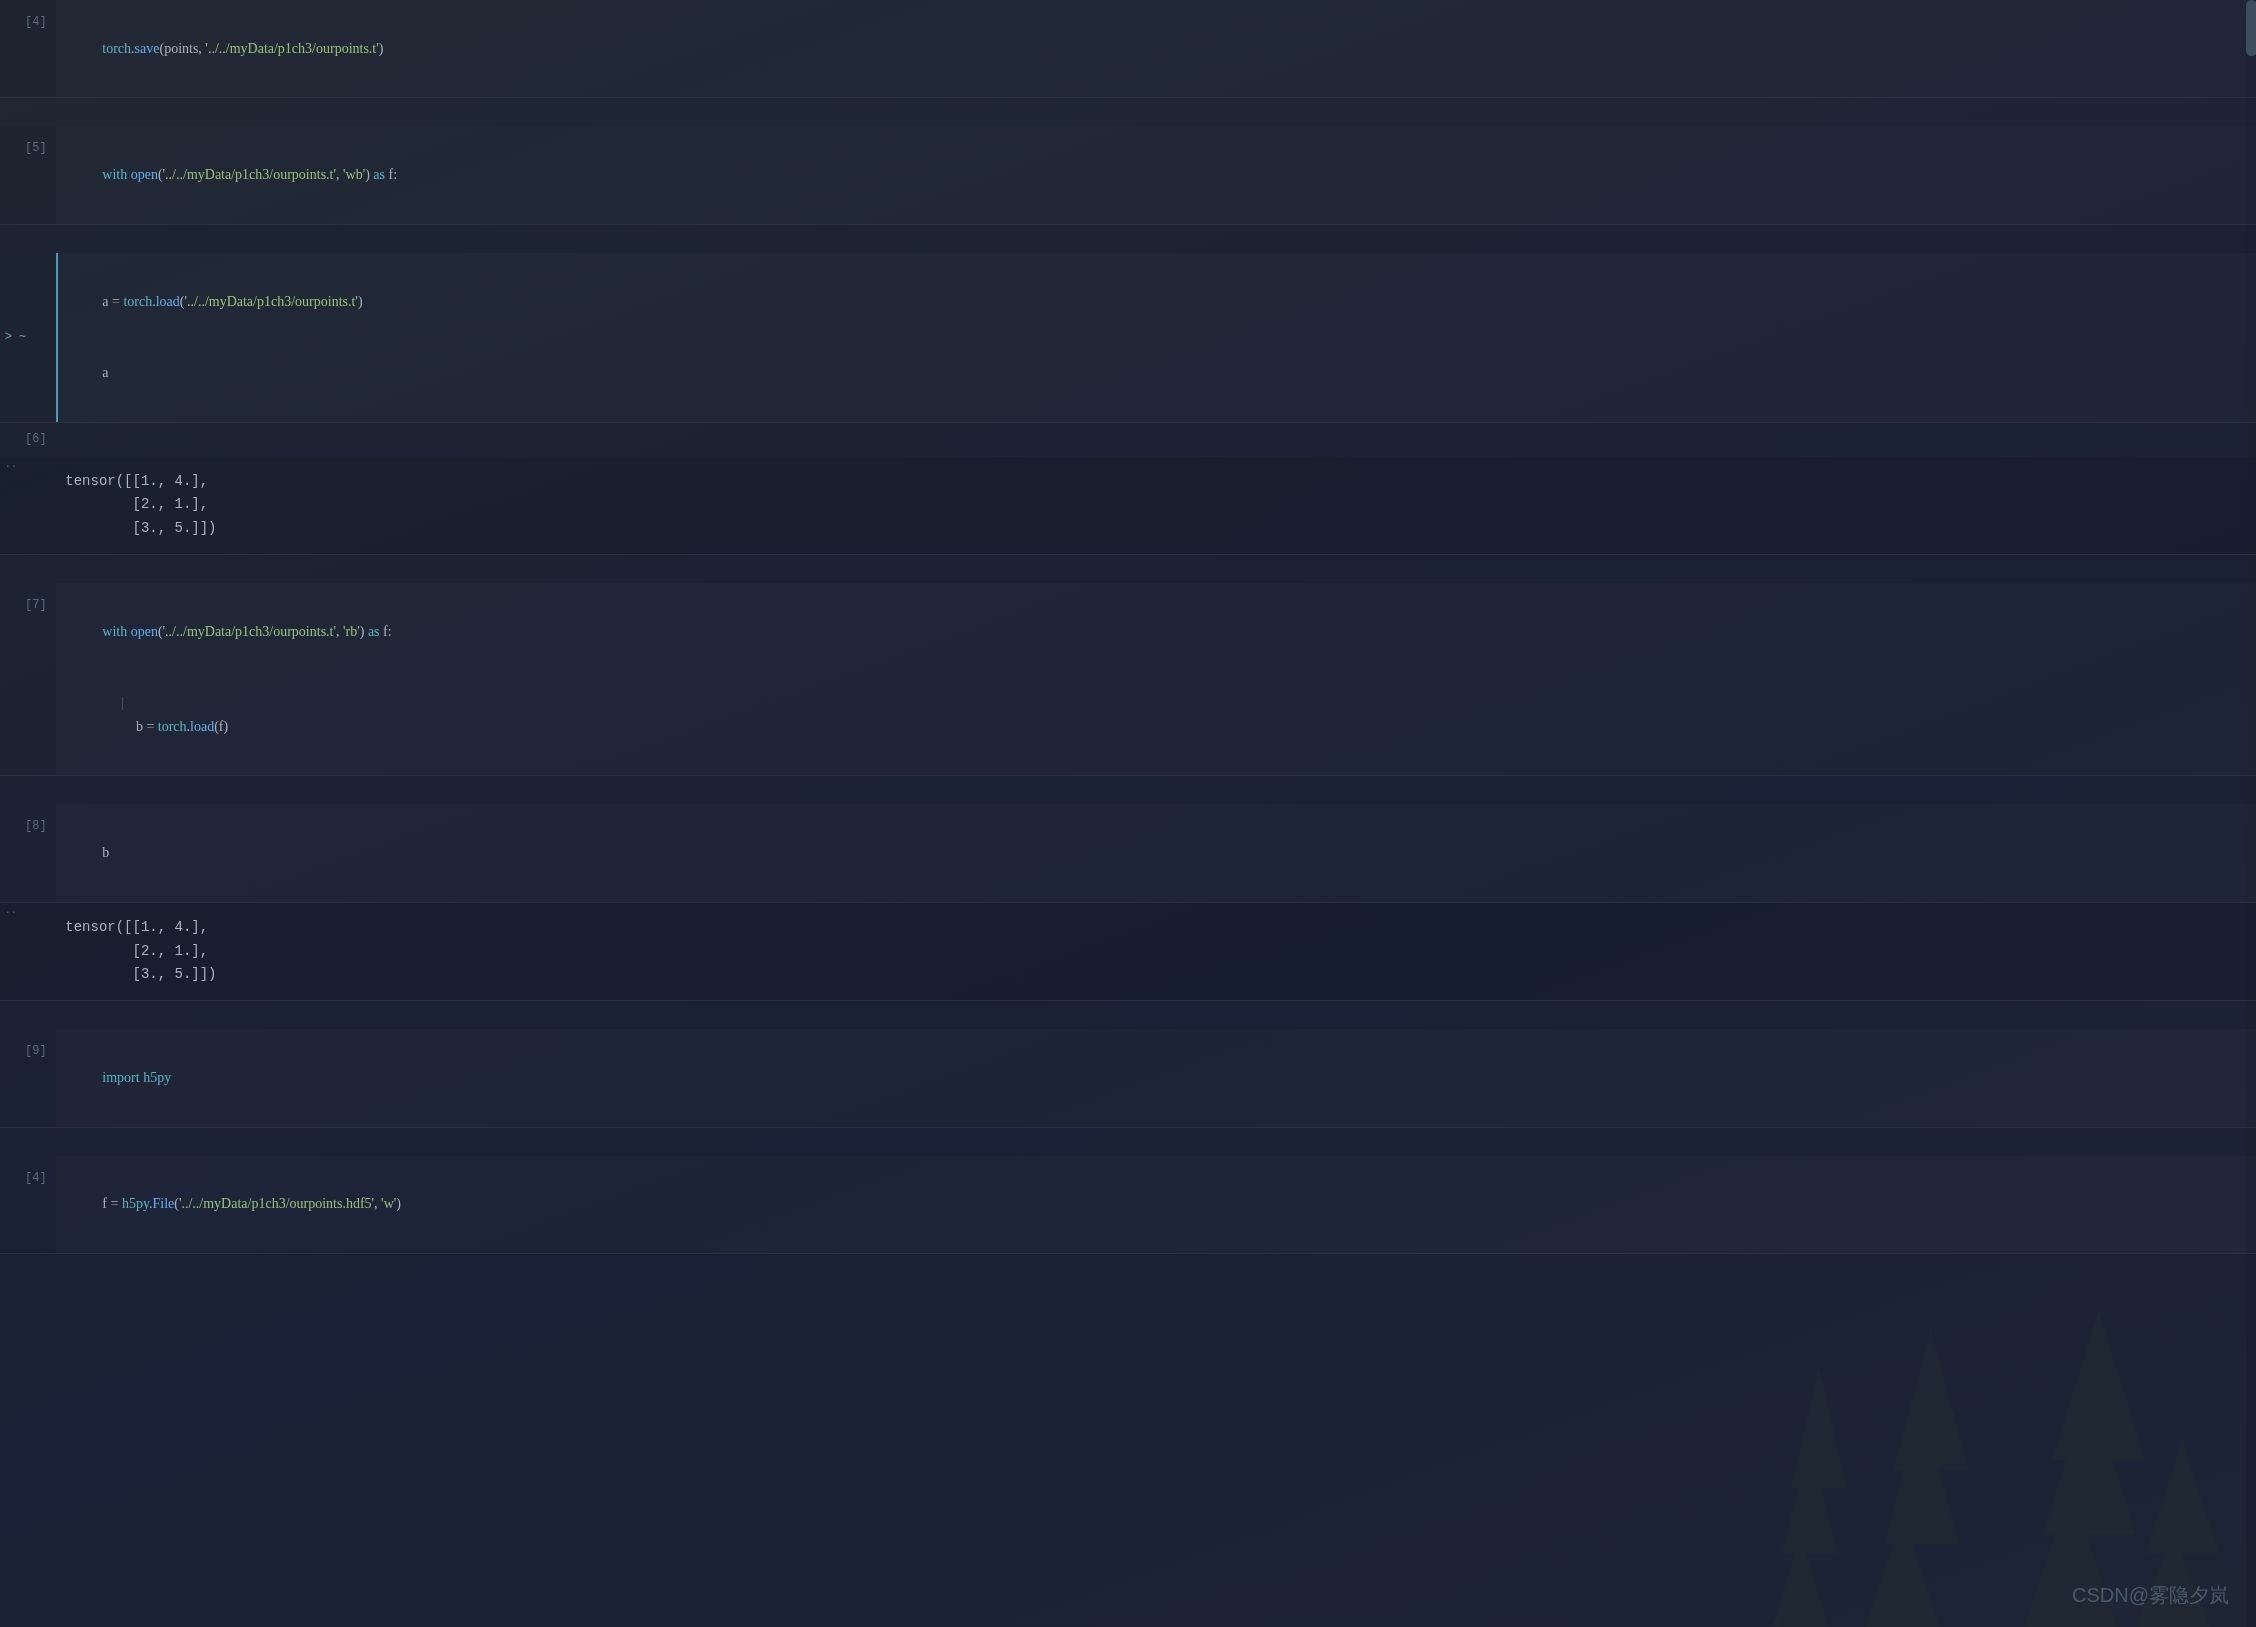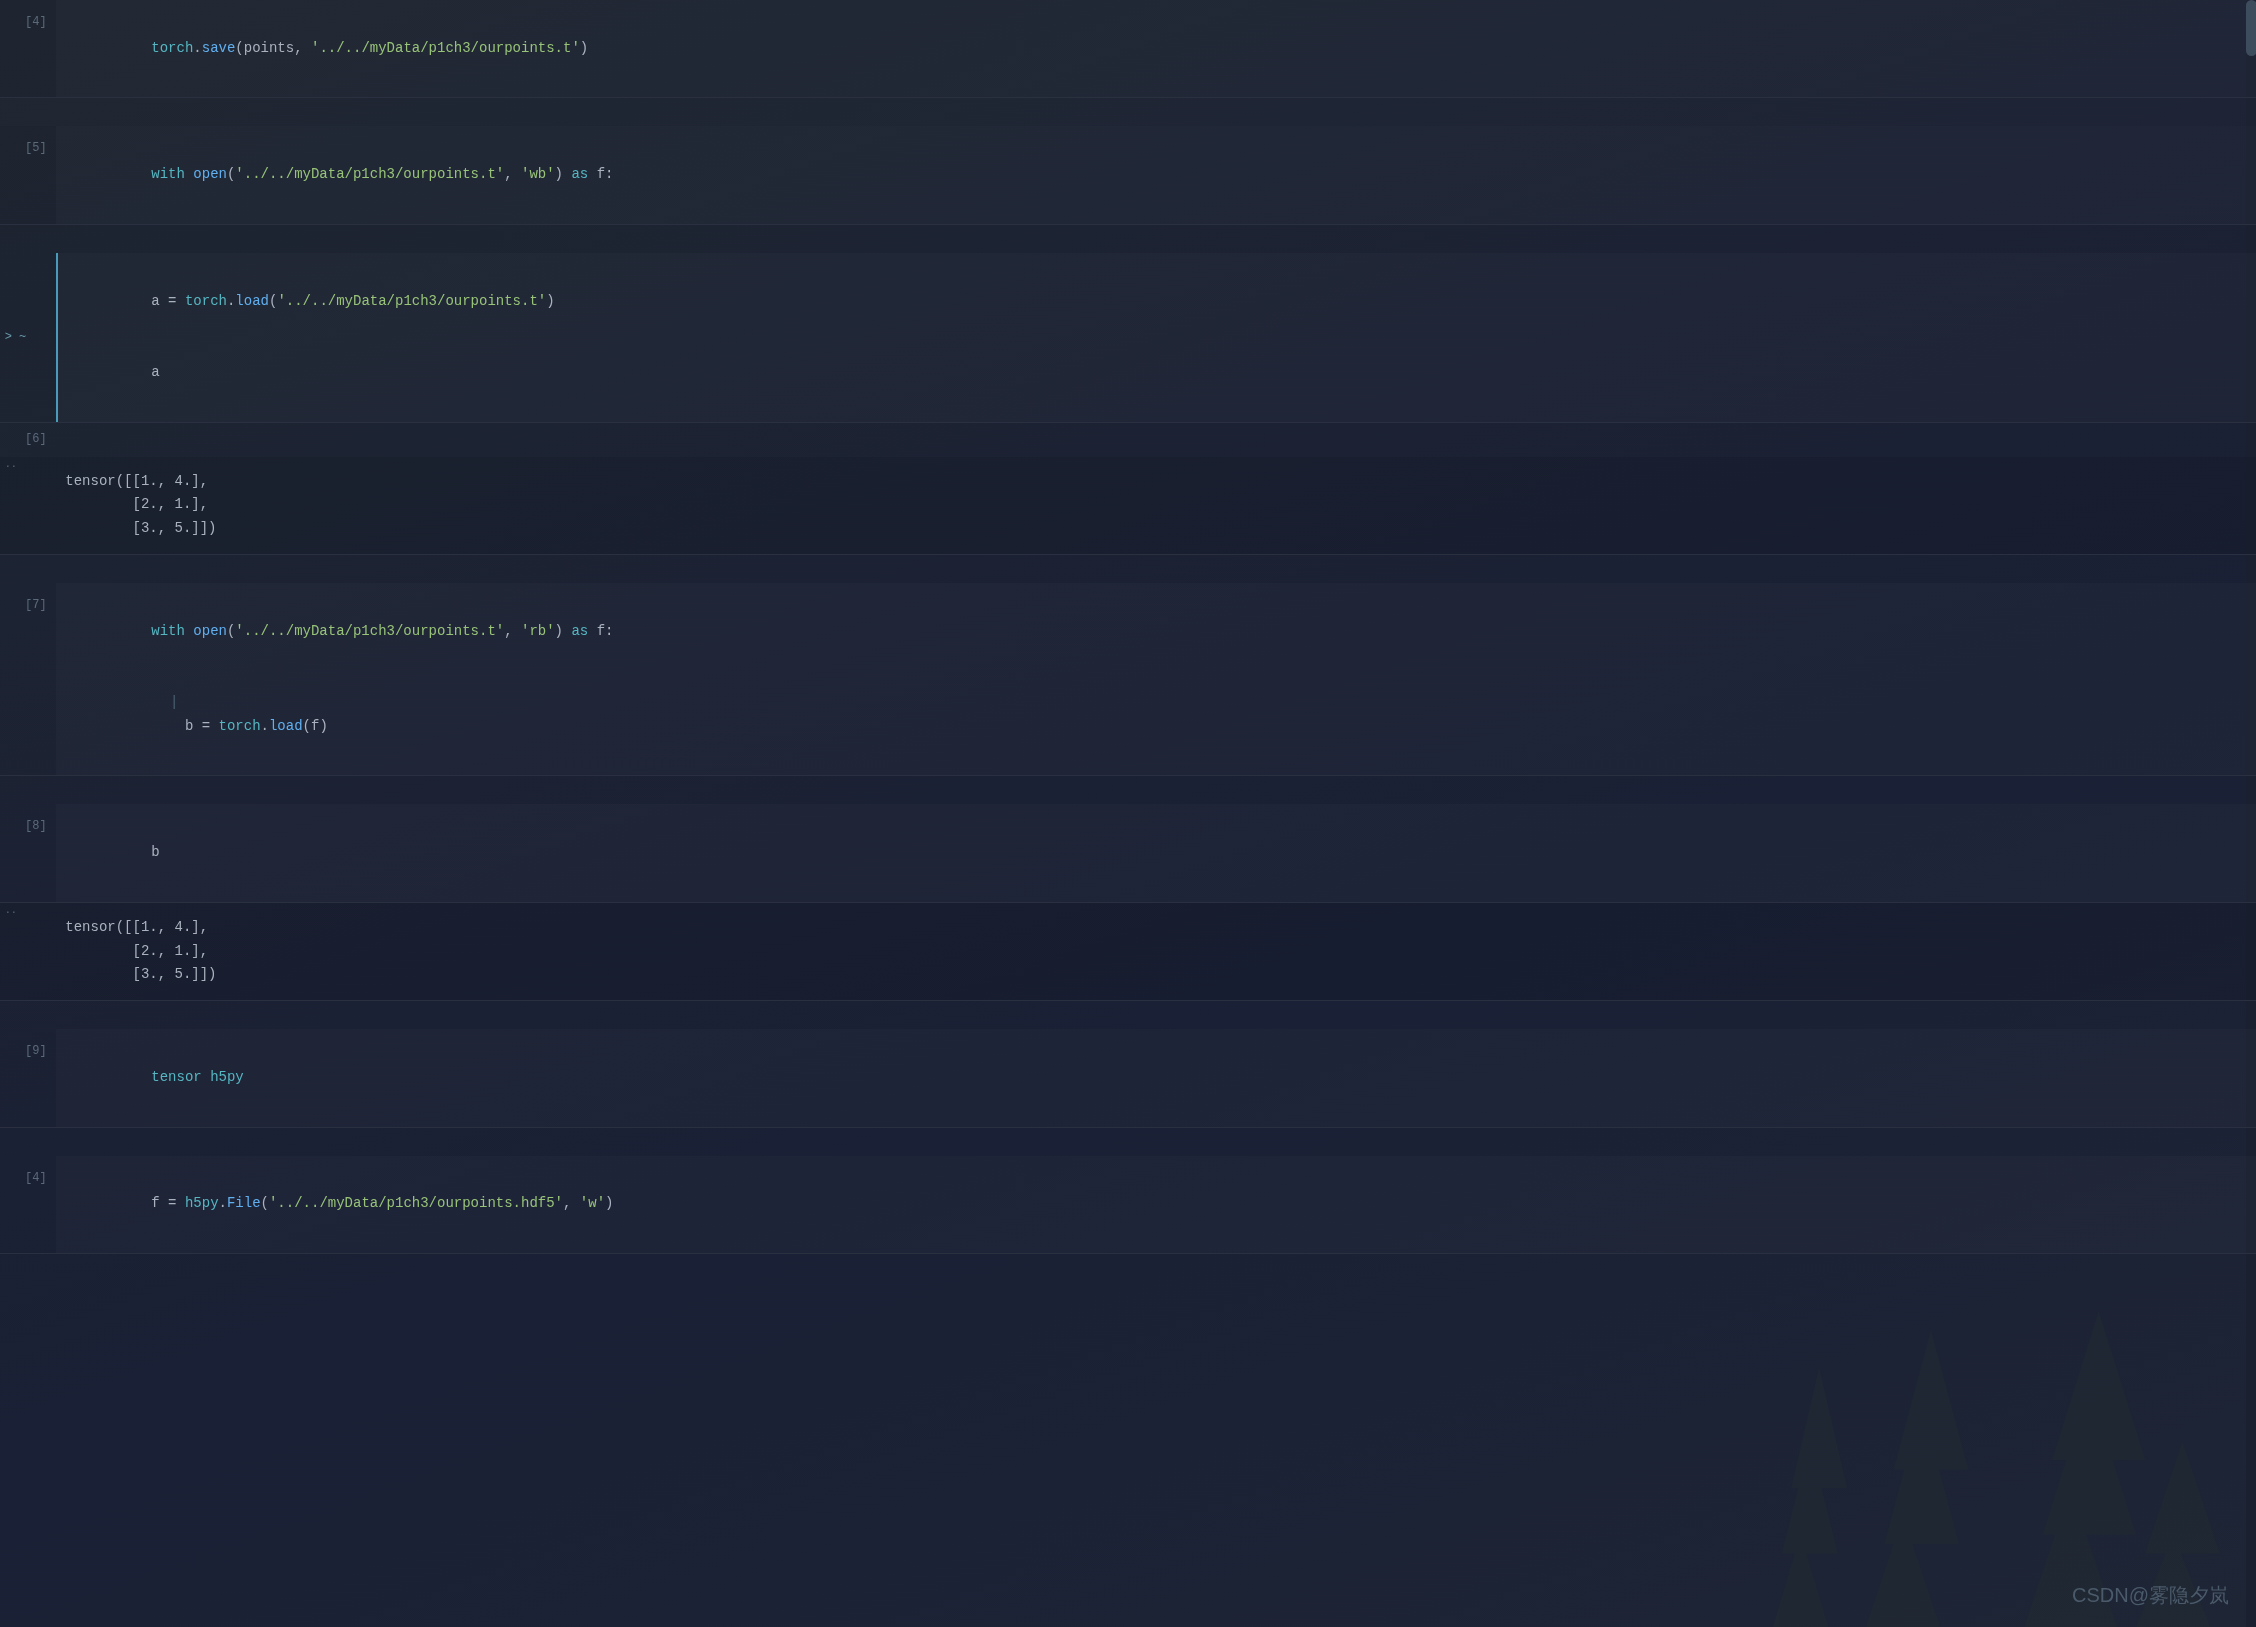--- a/index.html
+++ b/index.html
@@ -64,20 +64,21 @@
 
     .cell-content {
       flex: 1;
       padding: 13px 18.6px 13px 9.3px;
       line-height: 1.7;
     }
 
     .cell-input {
       background: rgba(255,255,255,0.02);
       border-left: 2.8px solid transparent;
+      font-family: Liberation Serif, serif;
     }
 
     .cell-input.active {
       border-left: 2.8px solid #4a9aba;
     }
 
     
     .kw { color: #56b6c2; }       
     .fn { color: #61afef; }       
     .str { color: #98c379; }      
@@ -252,21 +253,21 @@
         <span class="line out">        [3., 5.]])</span>
       </div>
     </div>
 
     <div style="height: 28px;"></div>
 
     <div class="cell">
       <div class="cell-number">[9]</div>
       <div class="cell-content cell-input">
         <span class="line">
-          <span class="kw">tensor</span> <span class="cyan">h5py</span>
+          <span class="kw">import</span> <span class="cyan">h5py</span>
         </span>
       </div>
     </div>
 
     <div style="height: 28px;"></div>
 
     <div class="cell">
       <div class="cell-number">[4]</div>
       <div class="cell-content cell-input">
         <span class="line">

